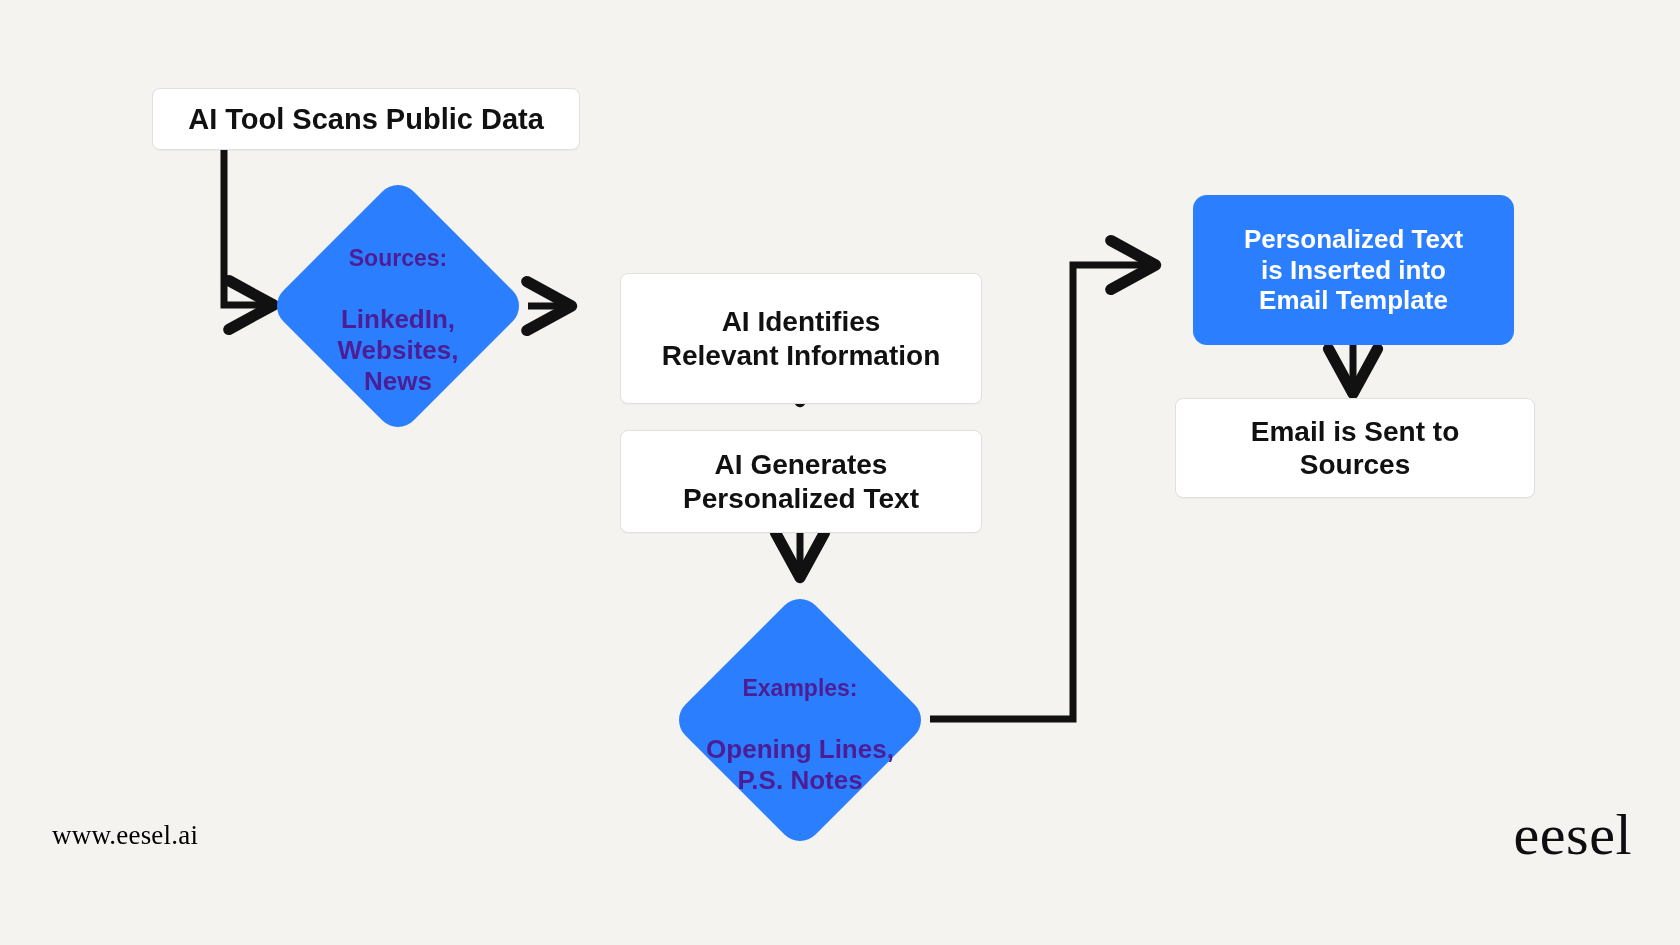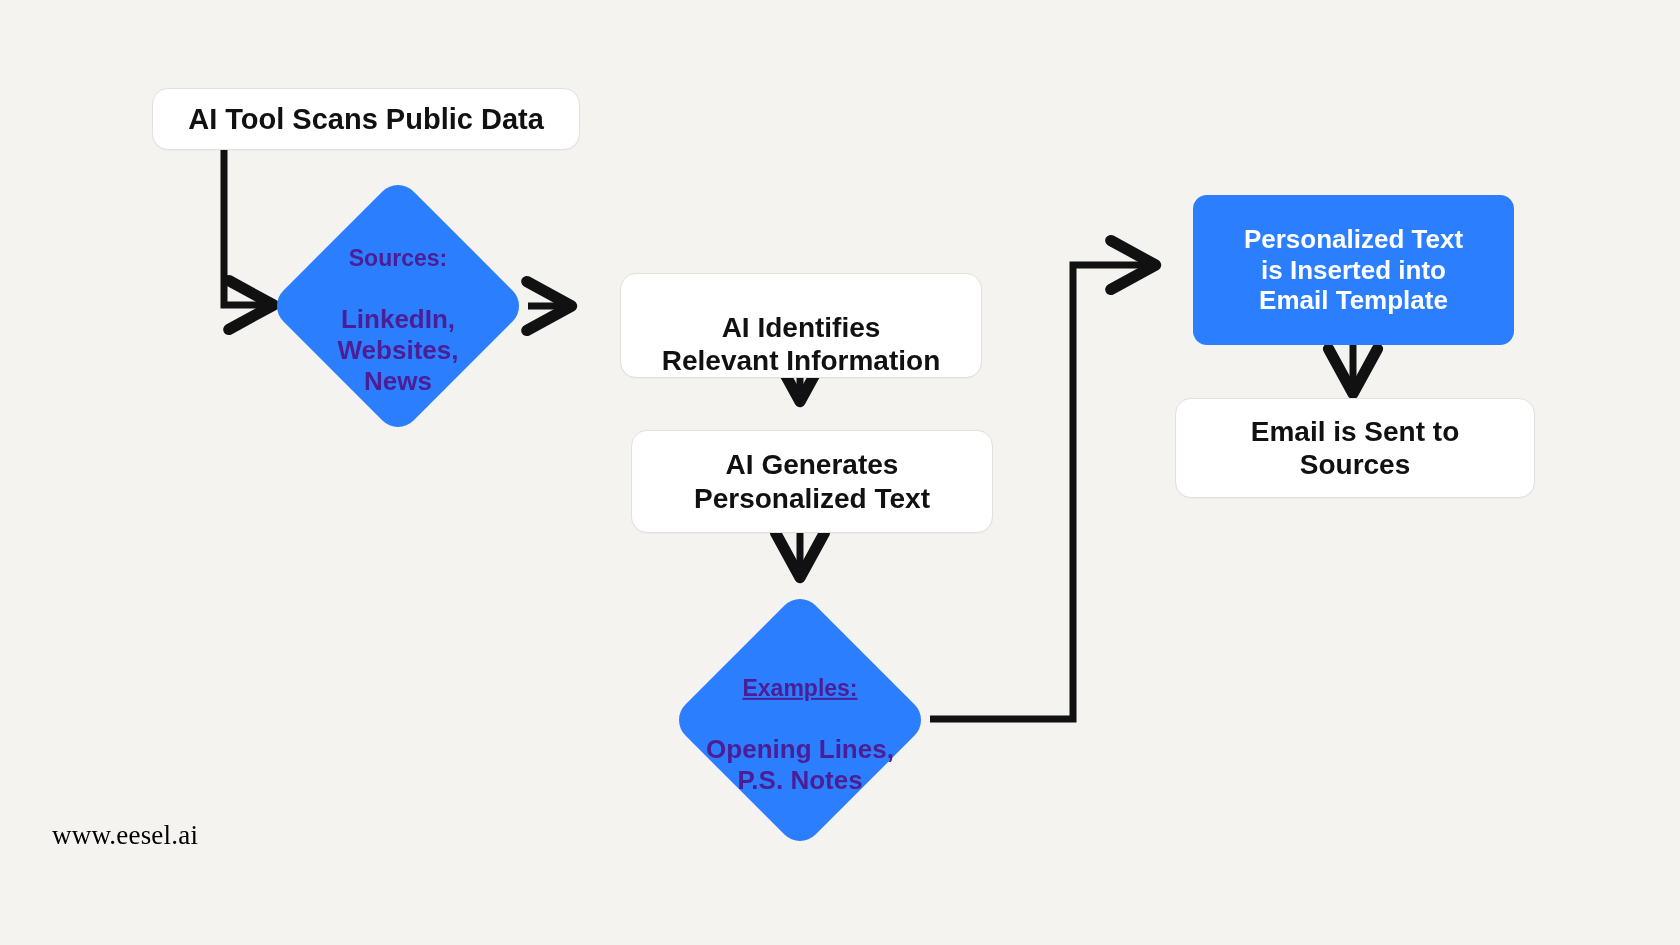--- a/index.html
+++ b/index.html
@@ -35,21 +35,21 @@
   }
   .node-label {
     white-space: pre-line;
     line-height: 1.18;
   }
 
   
   .box-white {
     background: #ffffff;
     border: 1px solid #e2e0dc;
-    border-radius: 16px;
+    border-radius: 8px;
     color: #111111;
     font-weight: 700;
     box-shadow: 0 1px 1px rgba(0,0,0,0.03);
   }
 
   
   .box-blue {
     background: #2b7fff;
     border-radius: 14px;
     color: #ffffff;
@@ -137,45 +137,46 @@
   <div class="diamond-wrap" style="left:268px; top:176px; width:260px; height:260px;">
     <div class="diamond-shape" style="width:184px; height:184px;"></div>
     <div class="diamond-text" style="width:230px; font-size:26px;">
       <span class="diamond-head" style="font-size:23px;">Sources:</span>
       <span>LinkedIn,
 Websites,
 News</span>
     </div>
   </div>
 
-  <div class="node box-white" style="left:620px; top:273px; width:362px; height:105px; font-size:28px;align-items:flex-end;">
+  <div class="node box-white" style="left:620px; top:273px; width:362px; height:131px; font-size:28px;">
     <span class="node-label">AI Identifies
 Relevant Information</span>
   </div>
 
-  <div class="node box-white" style="left:620px; top:430px; width:362px; height:103px; font-size:28px;margin-left:11px;">
+  <div class="node box-white" style="left:620px; top:430px; width:362px; height:103px; font-size:28px;">
     <span class="node-label">AI Generates
 Personalized Text</span>
   </div>
 
   <div class="diamond-wrap" style="left:670px; top:590px; width:260px; height:260px;">
     <div class="diamond-shape" style="width:184px; height:184px;"></div>
     <div class="diamond-text" style="width:250px; font-size:26px;">
-      <span class="diamond-head" style="font-size:23px;text-decoration:underline;">Examples:</span>
+      <span class="diamond-head" style="font-size:23px;">Examples:</span>
       <span>Opening Lines,
 P.S. Notes</span>
     </div>
   </div>
 
   <div class="node box-blue" style="left:1193px; top:195px; width:321px; height:150px; font-size:26px;">
     <span class="node-label">Personalized Text
 is Inserted into
 Email Template</span>
   </div>
 
   <div class="node box-white" style="left:1175px; top:398px; width:360px; height:100px; font-size:28px;">
     <span class="node-label">Email is Sent to
 Sources</span>
   </div>
 
   <div class="footer-url">www.eesel.ai</div>
+  <div class="footer-logo">eesel</div>
 
 </div>
 
 </body></html>

